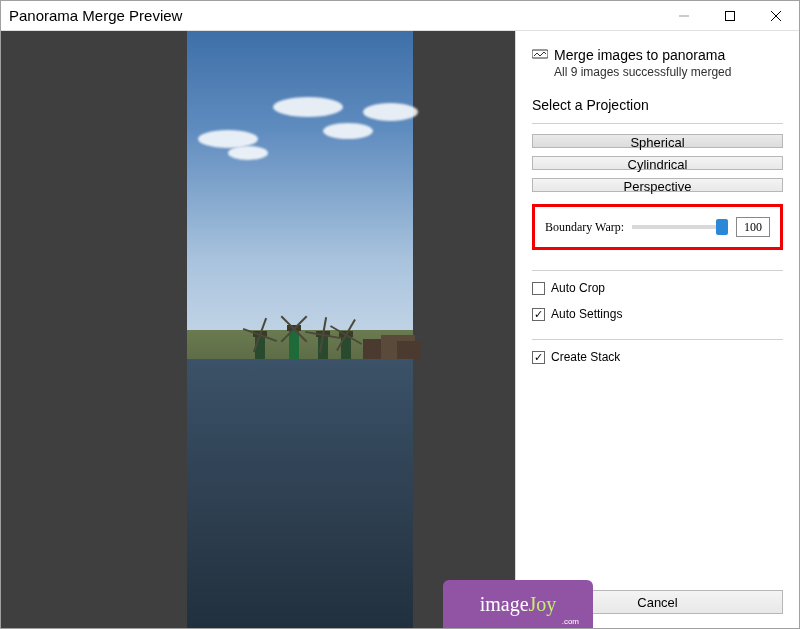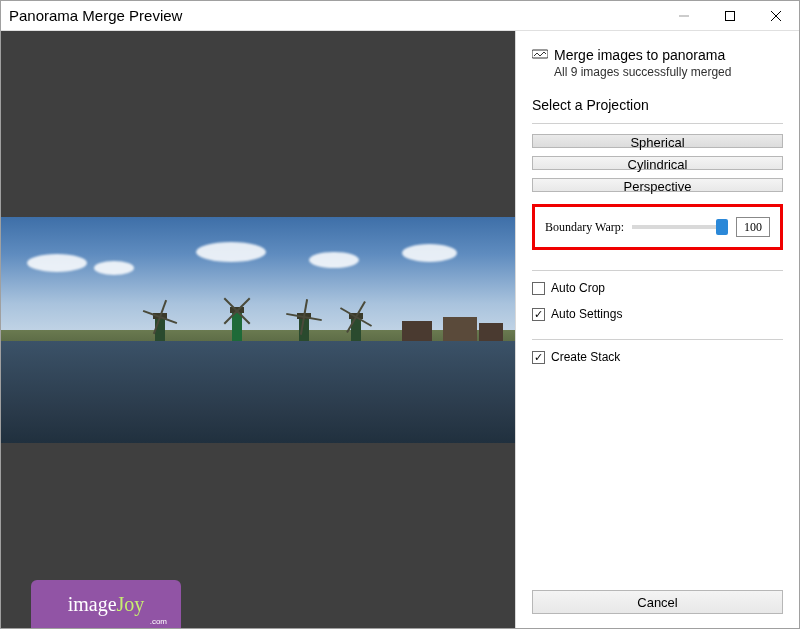--- a/index.html
+++ b/index.html
@@ -3,21 +3,21 @@
   <meta charset="utf-8">
   <style>
     * { box-sizing: border-box; margin: 0; padding: 0; }
     body { font-family: "Segoe UI", Tahoma, Arial, sans-serif; font-size: 12px; color: #000; background: #fff; width: 800px; height: 629px; overflow: hidden; }
     .window { width: 800px; height: 629px; border: 1px solid #a0a0a0; display: flex; flex-direction: column; }
     .titlebar { height: 30px; display: flex; align-items: center; padding: 0 0 0 8px; background: #fff; border-bottom: 1px solid #e0e0e0; }
     .titlebar .title { flex: 1; font-size: 15px; }
     .titlebar .winbtn { width: 46px; height: 30px; display: flex; align-items: center; justify-content: center; }
     .titlebar .winbtn svg { display: block; }
     .content { flex: 1; display: flex; min-height: 0; }
-    .preview-pane { flex: 1; background: #3f3f3f; position: relative; display: flex; flex-direction: column; }
+    .preview-pane { flex: 1; background: #3f3f3f; position: relative; display: flex; flex-direction: row; }
     .preview-top { flex: 0 0 186px; }
     .preview-img { flex: 0 0 226px; position: relative; }
     .preview-bottom { flex: 1; position: relative; }
     .logo { position: absolute; left: 30px; bottom: 0; width: 150px; height: 48px; background: #9154a5; display: flex; align-items: center; justify-content: center; border-top-left-radius: 6px; border-top-right-radius: 6px; }
     .logo-text { color: #fff; font-size: 20px; font-family: Georgia, serif; }
     .logo-text .joy { color: #c7f06f; }
     .logo-sub { position: absolute; right: 14px; bottom: 2px; color: #fff; font-size: 8px; }
     .side-panel { width: 284px; background: #fff; border-left: 1px solid #d8d8d8; padding: 16px 16px 8px 16px; display: flex; flex-direction: column; }
     .heading-row { display: flex; align-items: center; gap: 6px; margin-bottom: 2px; }
     .heading-row .heading { font-size: 14px; font-weight: 400; }

